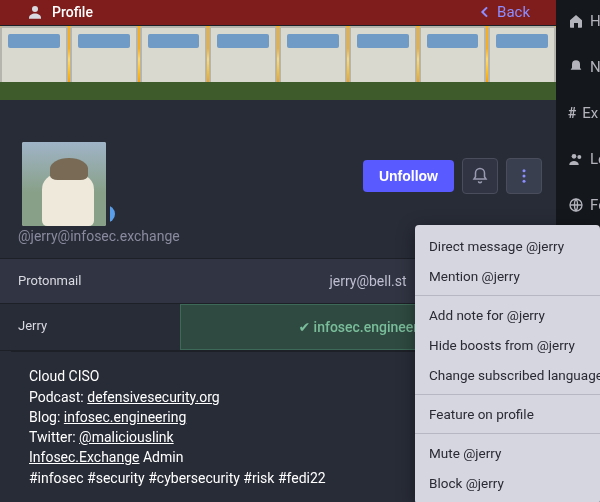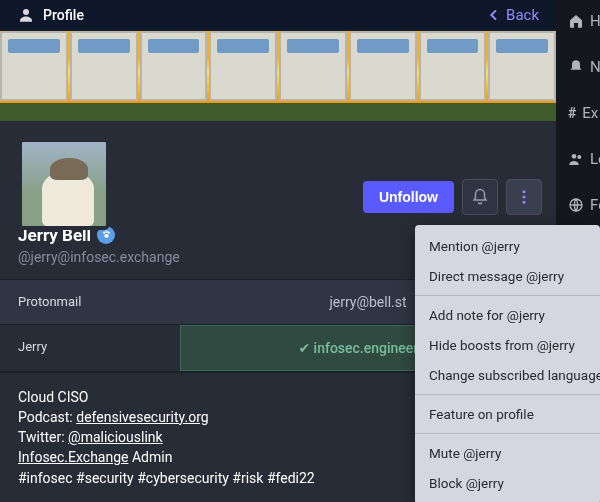--- a/index.html
+++ b/index.html
@@ -23,22 +23,22 @@
   .rail .ritem { display: flex; align-items: center; gap: 6px; width: 100%; padding-left: 12px; }
   .rail .ritem span.lbl { font-size: 15px; }
   
   .main {
     position: absolute; top: 0; left: 0; width: 556px; height: 100%;
     background: #282c37;
     display: flex; flex-direction: column;
   }
   .topbar {
     height: 48px; display: flex; align-items: center; justify-content: space-between;
-    padding: 0 17px;
-    background: #0f172a;
+    padding: 0 26px;
+    background: #7f1d1d;
     border-bottom: 1px solid #1e2028;
   }
   .topbar .left { display: flex; align-items: center; gap: 8px; color: #fff; font-weight: 500; }
   .topbar .back { color: #8c8dff; display: flex; align-items: center; gap: 4px; cursor: pointer; font-size: 15px;}
   .hero {
     height: 140px;
     background: linear-gradient(#3a3020,#2a1c10);
     position: relative;
   }
   .hero .fire {
@@ -99,20 +99,21 @@
   }
   .fieldrow .value {
     padding: 14px 18px; text-align:center; font-size: 14px; color: #bfbfd1;
   }
   .row-dark { background:#313543; }
   .verified-bg { background: #2f4a41 !important; border: 1px solid #3d6a58; }
 
   .bio {
     padding: 14px 18px; color: #fff; font-size: 14px; line-height: 1.45;
     border-top: 1px solid #1e2028;
+    margin-left: 11px;
   }
   .bio .u { text-decoration: underline; }
   .bio .tags span { }
 
   
   .menu {
     position: absolute; top: 225px; left: 415px; width: 185px;
     background: #d5d6df; color: #2a2a34; border-radius: 4px;
     box-shadow: 0 4px 18px rgba(0,0,0,0.4);
     padding: 6px 0;
@@ -220,20 +221,23 @@
       </div>
     </div>
   </div>
 
   <div class="bio">
     <div>Cloud CISO</div>
     <div>
       <span>Podcast: </span><span class="u">defensivesecurity.org</span>
     </div>
     <div>
+      <span>Blog: </span><span class="u">infosec.engineering</span>
+    </div>
+    <div>
       <span>Twitter: </span><span class="u">@maliciouslink</span>
     </div>
     <div>
       <span class="u">Infosec.Exchange</span><span> Admin</span>
     </div>
     <div class="tags"><span>#infosec #security #cybersecurity #risk #fedi22</span></div>
   </div>
 
 </div>
 
@@ -273,22 +277,22 @@
         <svg width="16" height="16" viewBox="0 0 24 24" fill="none" stroke="#b3b3bc" stroke-width="2">
           <circle cx="12" cy="12" r="9"></circle>
           <path d="M3 12h18M12 3c3 3 3 15 0 18M12 3c-3 3-3 15 0 18"></path>
         </svg>
       </span>
     <span class="lbl">Fe</span>
   </div>
 </div>
 
 <div class="menu" id="menu">
+    <div class="item">Direct message @jerry</div>
     <div class="item">Mention @jerry</div>
-    <div class="item">Direct message @jerry</div>
     <div class="sep"></div>
     <div class="item">Add note for @jerry</div>
     <div class="item">Hide boosts from @jerry</div>
     <div class="item">Change subscribed languages</div>
     <div class="sep"></div>
     <div class="item">Feature on profile</div>
     <div class="sep"></div>
     <div class="item">Mute @jerry</div>
     <div class="item">Block @jerry</div>
   </div>

